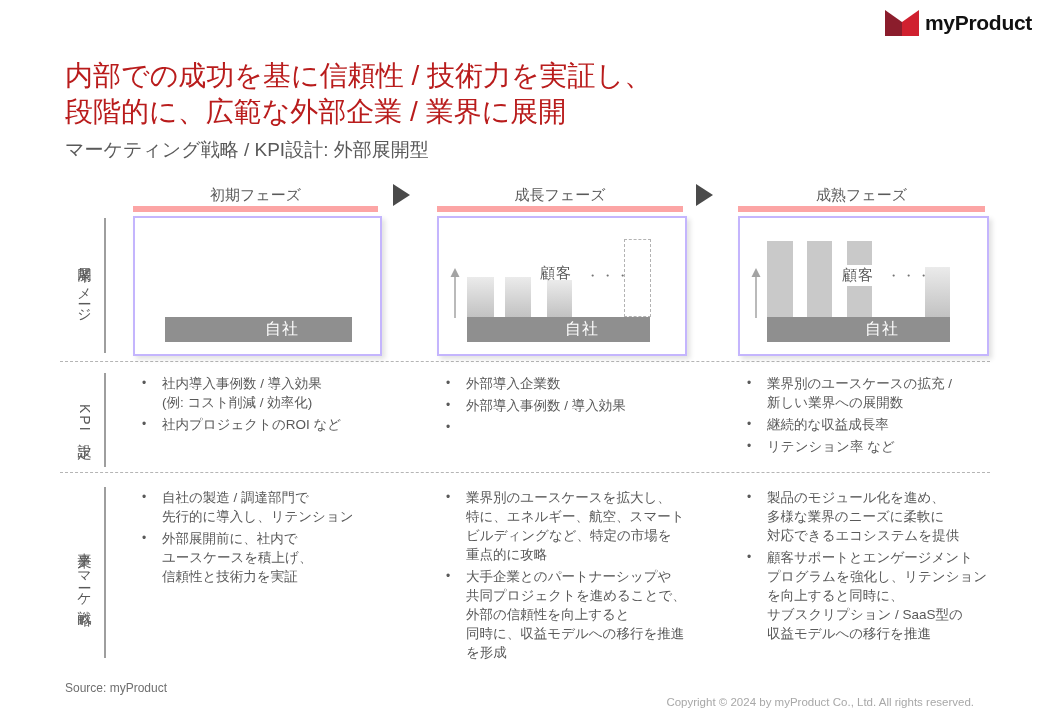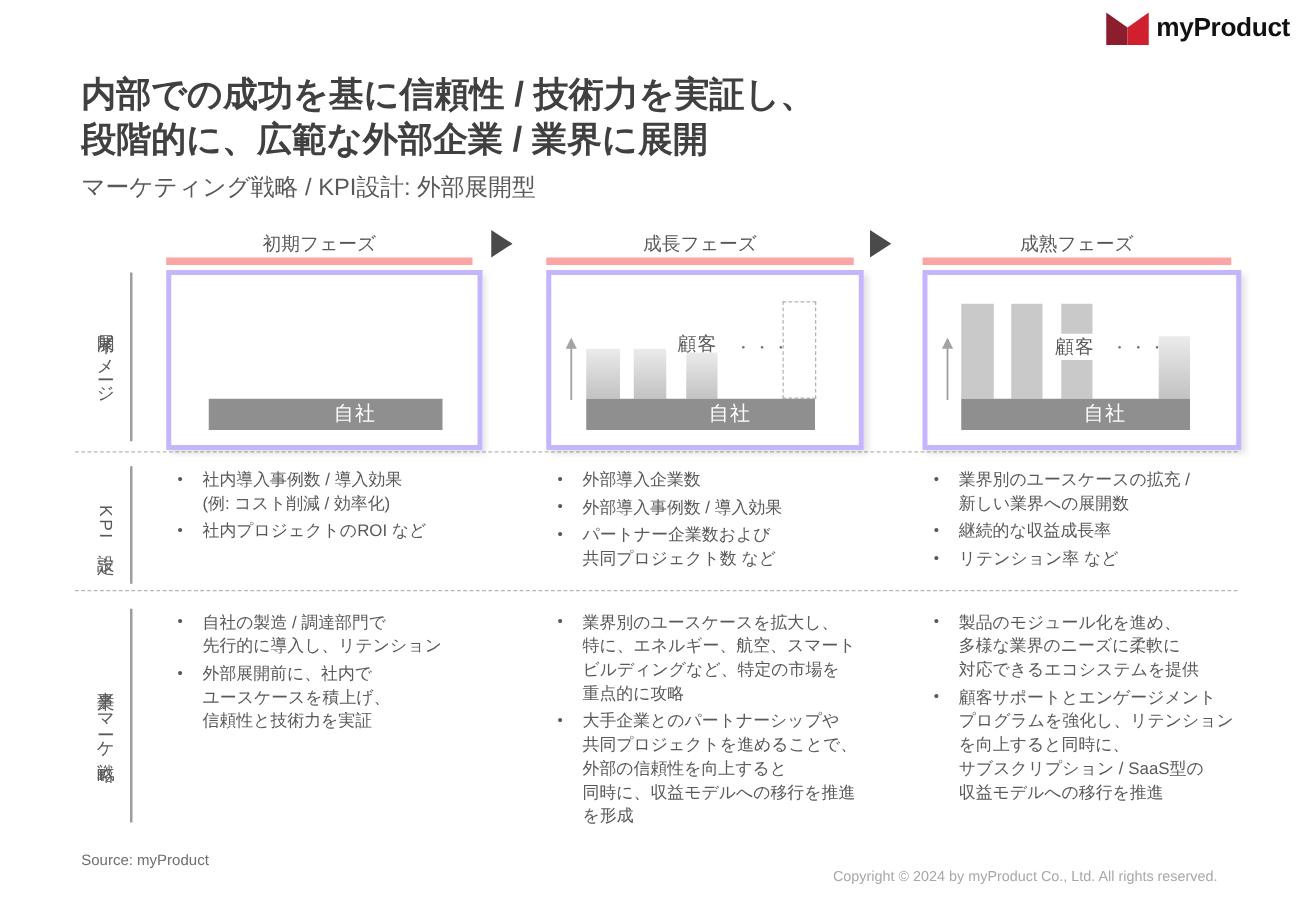--- a/index.html
+++ b/index.html
@@ -4,21 +4,21 @@
 <style>
   html,body{margin:0;padding:0;background:#fff;}
   body{font-family:"Liberation Sans","DejaVu Sans",sans-serif;color:#595959;}
   .slide{position:relative;width:1040px;height:720px;background:#fff;overflow:hidden;}
 
   
   .logo{position:absolute;top:10px;right:8px;display:flex;align-items:center;gap:5px;}
   .logo-text{font-size:21px;font-weight:bold;color:#111;letter-spacing:-0.3px;}
 
   
-  .title{position:absolute;left:65px;top:58px;font-size:28px;line-height:36px;color:#404040;font-weight:700;}
+  .title{position:absolute;left:65px;top:58px;font-size:28px;line-height:36px;color:#b91c1c;font-weight:400;}
   .subtitle{position:absolute;left:65px;top:137px;font-size:19px;color:#595959;}
 
   
   .phase-head{position:absolute;top:184px;height:22px;border-bottom:6px solid #fca5a5;
               display:flex;align-items:center;justify-content:center;font-size:15px;color:#595959;}
   .ph1{left:133px;width:245px;}
   .ph2{left:437px;width:246px;}
   .ph3{left:738px;width:247px;}
   .phase-arrow{position:absolute;top:184px;width:0;height:0;
                border-left:17px solid #4a4a4a;border-top:11px solid transparent;border-bottom:11px solid transparent;}
@@ -28,21 +28,21 @@
   .row-label{position:absolute;left:70px;width:30px;writing-mode:vertical-rl;text-orientation:mixed;
              font-size:14px;color:#595959;letter-spacing:2px;display:flex;align-items:center;justify-content:center;}
   .row-line{position:absolute;left:104px;width:2px;background:#9e9e9e;}
   .rl1{top:218px;height:135px;} .rl2{top:373px;height:94px;} .rl3{top:487px;height:171px;}
   .lab1{top:218px;height:135px;} .lab2{top:373px;height:94px;} .lab3{top:487px;height:171px;}
 
   .dashed-sep{position:absolute;left:60px;width:930px;border-top:1px dashed #b5b5b5;height:0;}
   .ds1{top:361px;} .ds2{top:472px;}
 
   
-  .dbox{position:absolute;top:216px;height:136px;background:#fff;border:4px solid #c4b5fd;
+  .dbox{position:absolute;top:216px;height:136px;background:#fff;border:2px solid #c4b5fd;
         box-shadow:3px 3px 5px rgba(0,0,0,0.12);}
   .b1{left:133px;width:245px;}
   .b2{left:437px;width:246px;}
   .b3{left:738px;width:247px;}
   .own-bar{position:absolute;bottom:12px;height:25px;background:#8f8f8f;color:#fff;font-size:16px;
            display:flex;align-items:center;justify-content:center;letter-spacing:1px;padding-left:47px;}
   .bar{position:absolute;}
   .bar-grad{background:linear-gradient(to bottom,#ebebeb,#c2c2c2);}
   .bar-solid{background:#c9c9c9;}
   .dashed-bar{position:absolute;border:1px dashed #b3b3b3;background:#fff;}
@@ -149,22 +149,20 @@
     <li>
         <span class="bdot">•</span>
         <span class="btxt">外部導入企業数</span>
       </li>
     <li>
         <span class="bdot">•</span>
         <span class="btxt">外部導入事例数 / 導入効果</span>
       </li>
     <li>
         <span class="bdot">•</span>
-        <span class="btxt">パートナー企業数および
-共同プロジェクト数 など</span>
       </li>
   </ul>
   <ul class="blist kpi-c3">
     <li>
         <span class="bdot">•</span>
         <span class="btxt">業界別のユースケースの拡充 /
 新しい業界への展開数</span>
       </li>
     <li>
         <span class="bdot">•</span>

